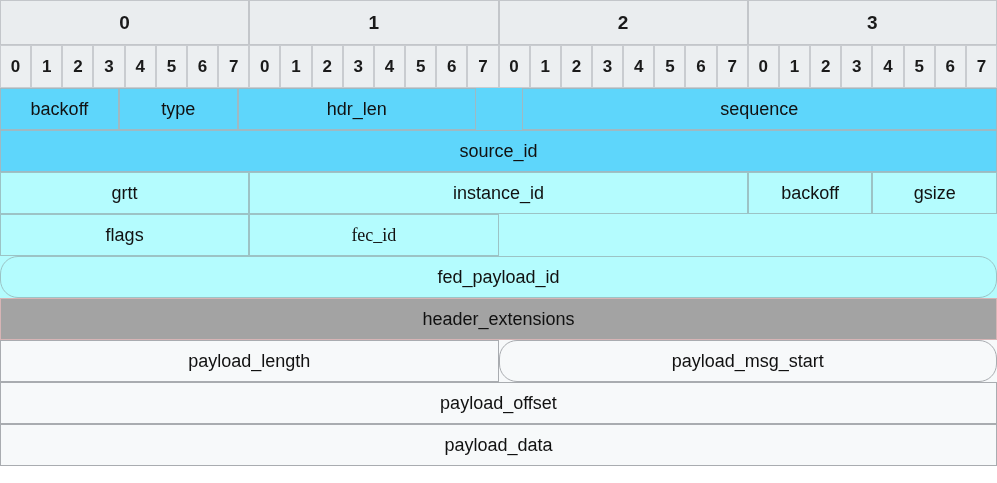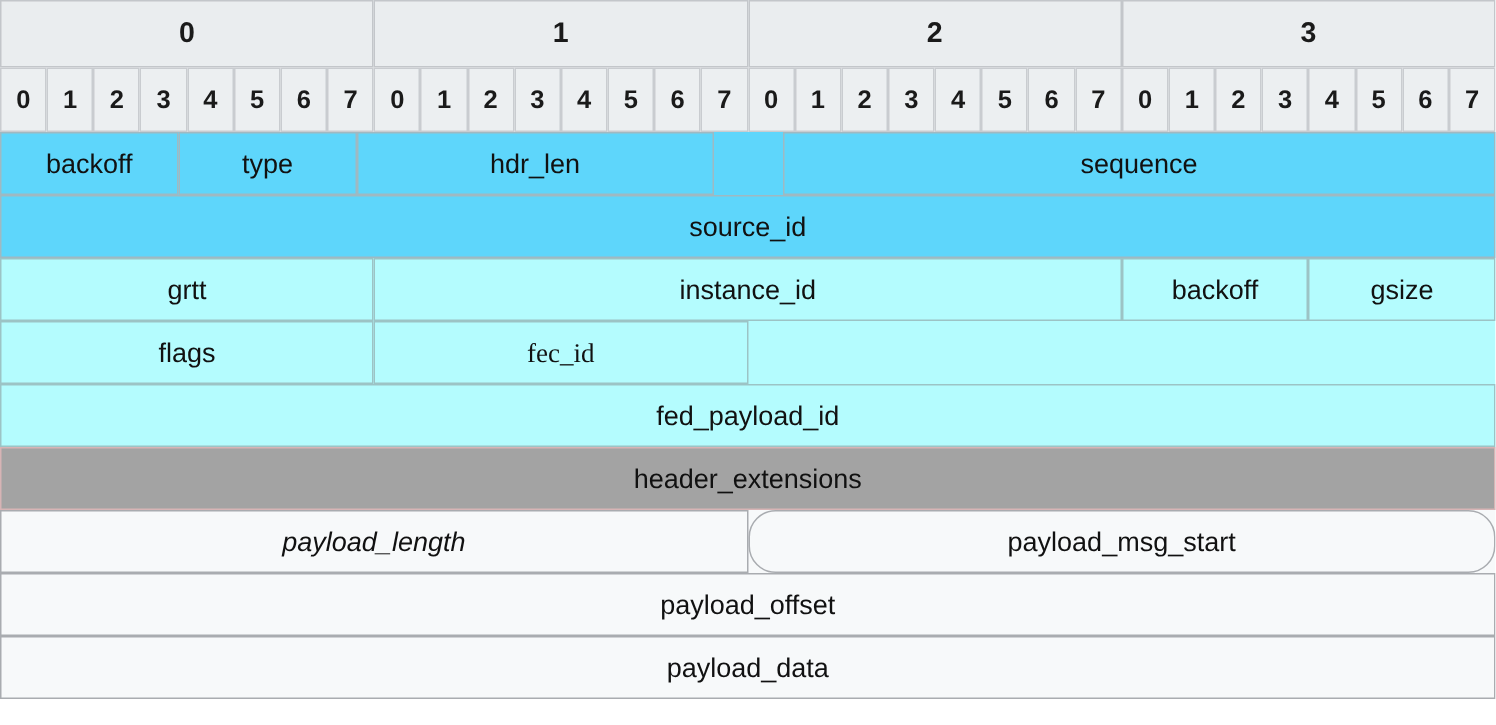--- a/index.html
+++ b/index.html
@@ -136,27 +136,27 @@
         <div class="cell" style="width: 25%;">grtt</div>
         <div class="cell" style="width: 50%;">instance_id</div>
         <div class="cell" style="width: 12.5%;">backoff</div>
         <div class="cell" style="width: 12.5%;">gsize</div>
       </div>
       <div class="row row-field fill-lightcyan">
         <div class="cell" style="width: 25%;">flags</div>
         <div class="cell" style="width: 25%; font-family: Liberation Serif, serif;">fec_id</div>
       </div>
       <div class="row row-field fill-lightcyan">
-        <div class="cell" style="width: 100%;">fed_payload_id</div>
+        <div class="cell" style="width: 100%; border-radius: 18px;">fed_payload_id</div>
       </div>
       <div class="row row-field fill-pink">
         <div class="cell" style="width: 100%;">header_extensions</div>
       </div>
       <div class="row row-field fill-white">
-        <div class="cell" style="width: 50%; font-style: italic;">payload_length</div>
+        <div class="cell" style="width: 50%;">payload_length</div>
         <div class="cell" style="width: 50%; border-radius: 18px;">payload_msg_start</div>
       </div>
       <div class="row row-field fill-white">
         <div class="cell" style="width: 100%;">payload_offset</div>
       </div>
       <div class="row row-field fill-white">
         <div class="cell" style="width: 100%;">payload_data</div>
       </div>
     </div>
 

